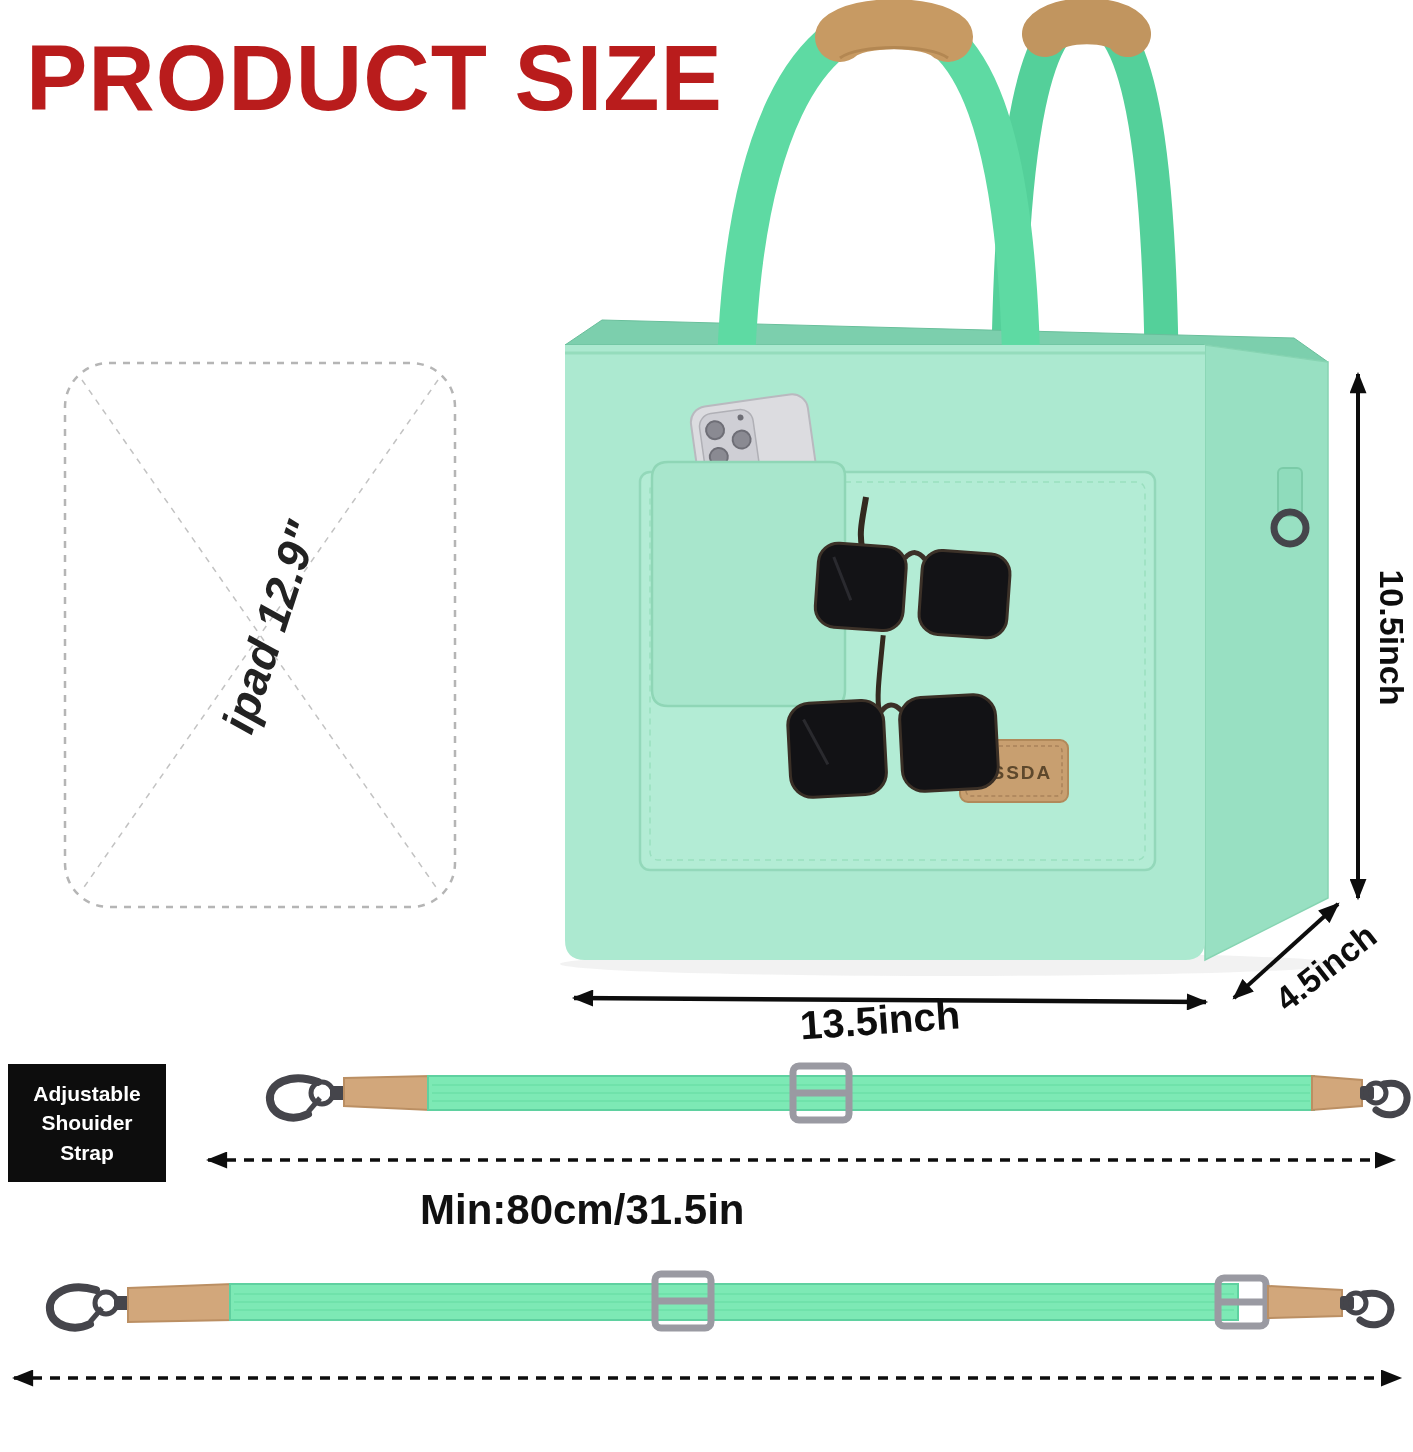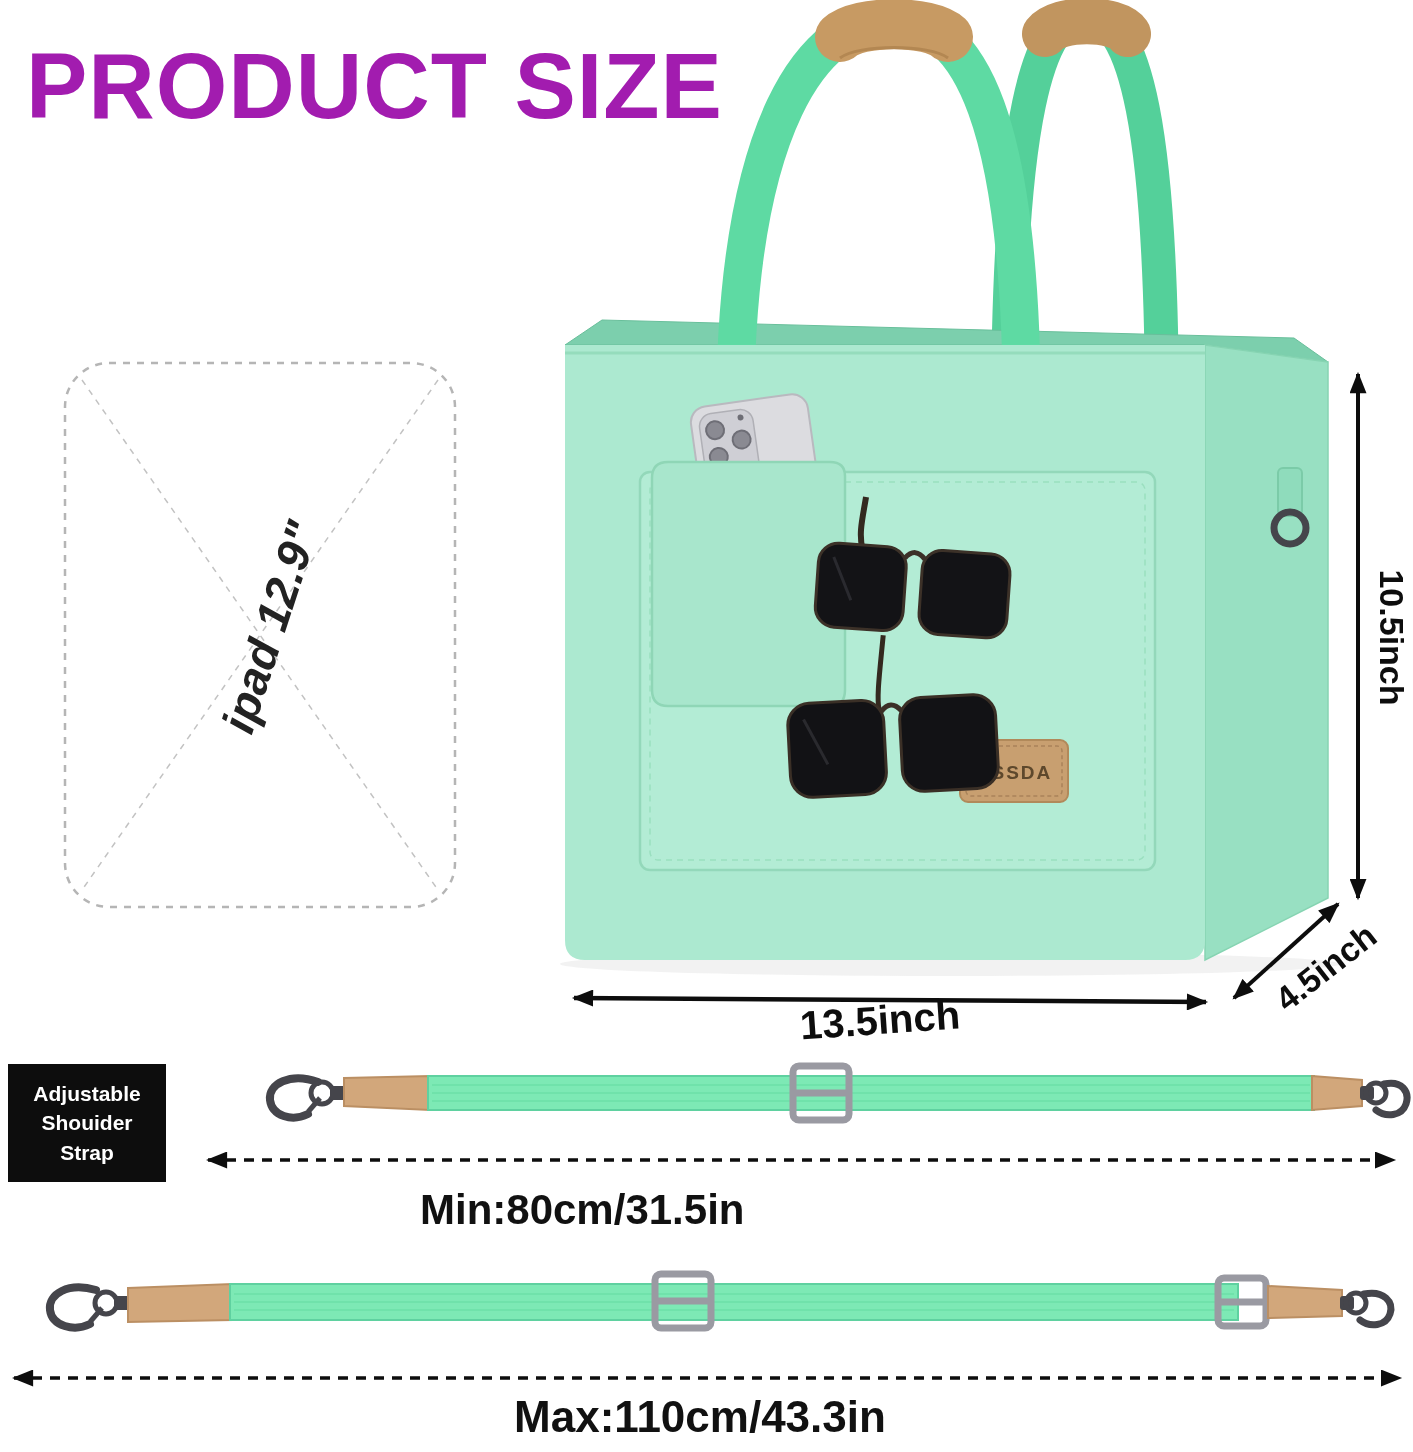--- a/index.html
+++ b/index.html
@@ -1,20 +1,20 @@
 <!DOCTYPE html>
 <html><head>
 <meta charset="utf-8">
 <style>
   html,body{margin:0;padding:0;background:#fff;}
   .page{position:relative;width:1413px;height:1452px;background:#ffffff;
         font-family:"Liberation Sans",sans-serif;color:#111;overflow:hidden;}
   .abs{position:absolute;}
-  .title{left:26px;top:34px;font-size:92px;font-weight:900;letter-spacing:1px;
-         color:#a21caf;white-space:nowrap;}
+  .title{left:26px;top:26px;font-size:92px;font-weight:900;letter-spacing:1px;
+         color:#b91c1c;white-space:nowrap;}
   .ipad-label{left:140px;top:600px;width:260px;text-align:center;
       font-size:46px;font-weight:700;font-style:italic;color:#222;
       transform:rotate(-72deg);transform-origin:center;}
   .dim-label{font-weight:800;color:#0d0d0d;white-space:nowrap;}
   .dim-height{left:1306px;top:618px;width:170px;text-align:center;font-size:34px;
       transform:rotate(90deg);transform-origin:center;}
   .dim-width{left:760px;top:998px;width:240px;text-align:center;font-size:40px;
       transform:rotate(-4deg);}
   .dim-depth{left:1246px;top:948px;width:160px;text-align:center;font-size:34px;
       transform:rotate(-38deg);transform-origin:center;}
@@ -213,15 +213,14 @@
         <rect x="1340" y="256" width="14" height="14" rx="3" fill="#45454b"></rect>
         <circle cx="1356" cy="263" r="10" fill="none" stroke="#45454b" stroke-width="5"></circle>
         <path d="M1364,254 C1384,250 1394,262 1390,274 C1386,286 1370,288 1360,280" stroke="#45454b" stroke-width="7" fill="none" stroke-linecap="round"></path>
       </g>
     </g>
 
     <line x1="14" y1="338" x2="1400" y2="338" stroke="#0d0d0d" stroke-width="3.5" stroke-dasharray="10 8" marker-start="url(#sa-s)" marker-end="url(#sa-e)"></line>
   </svg>
 
   <div class="abs min-label">Min:80cm/31.5in</div>
-  <div class="abs max-label">Max:110cm/43.3in</div>
 
 </div>
 
 </body></html>

